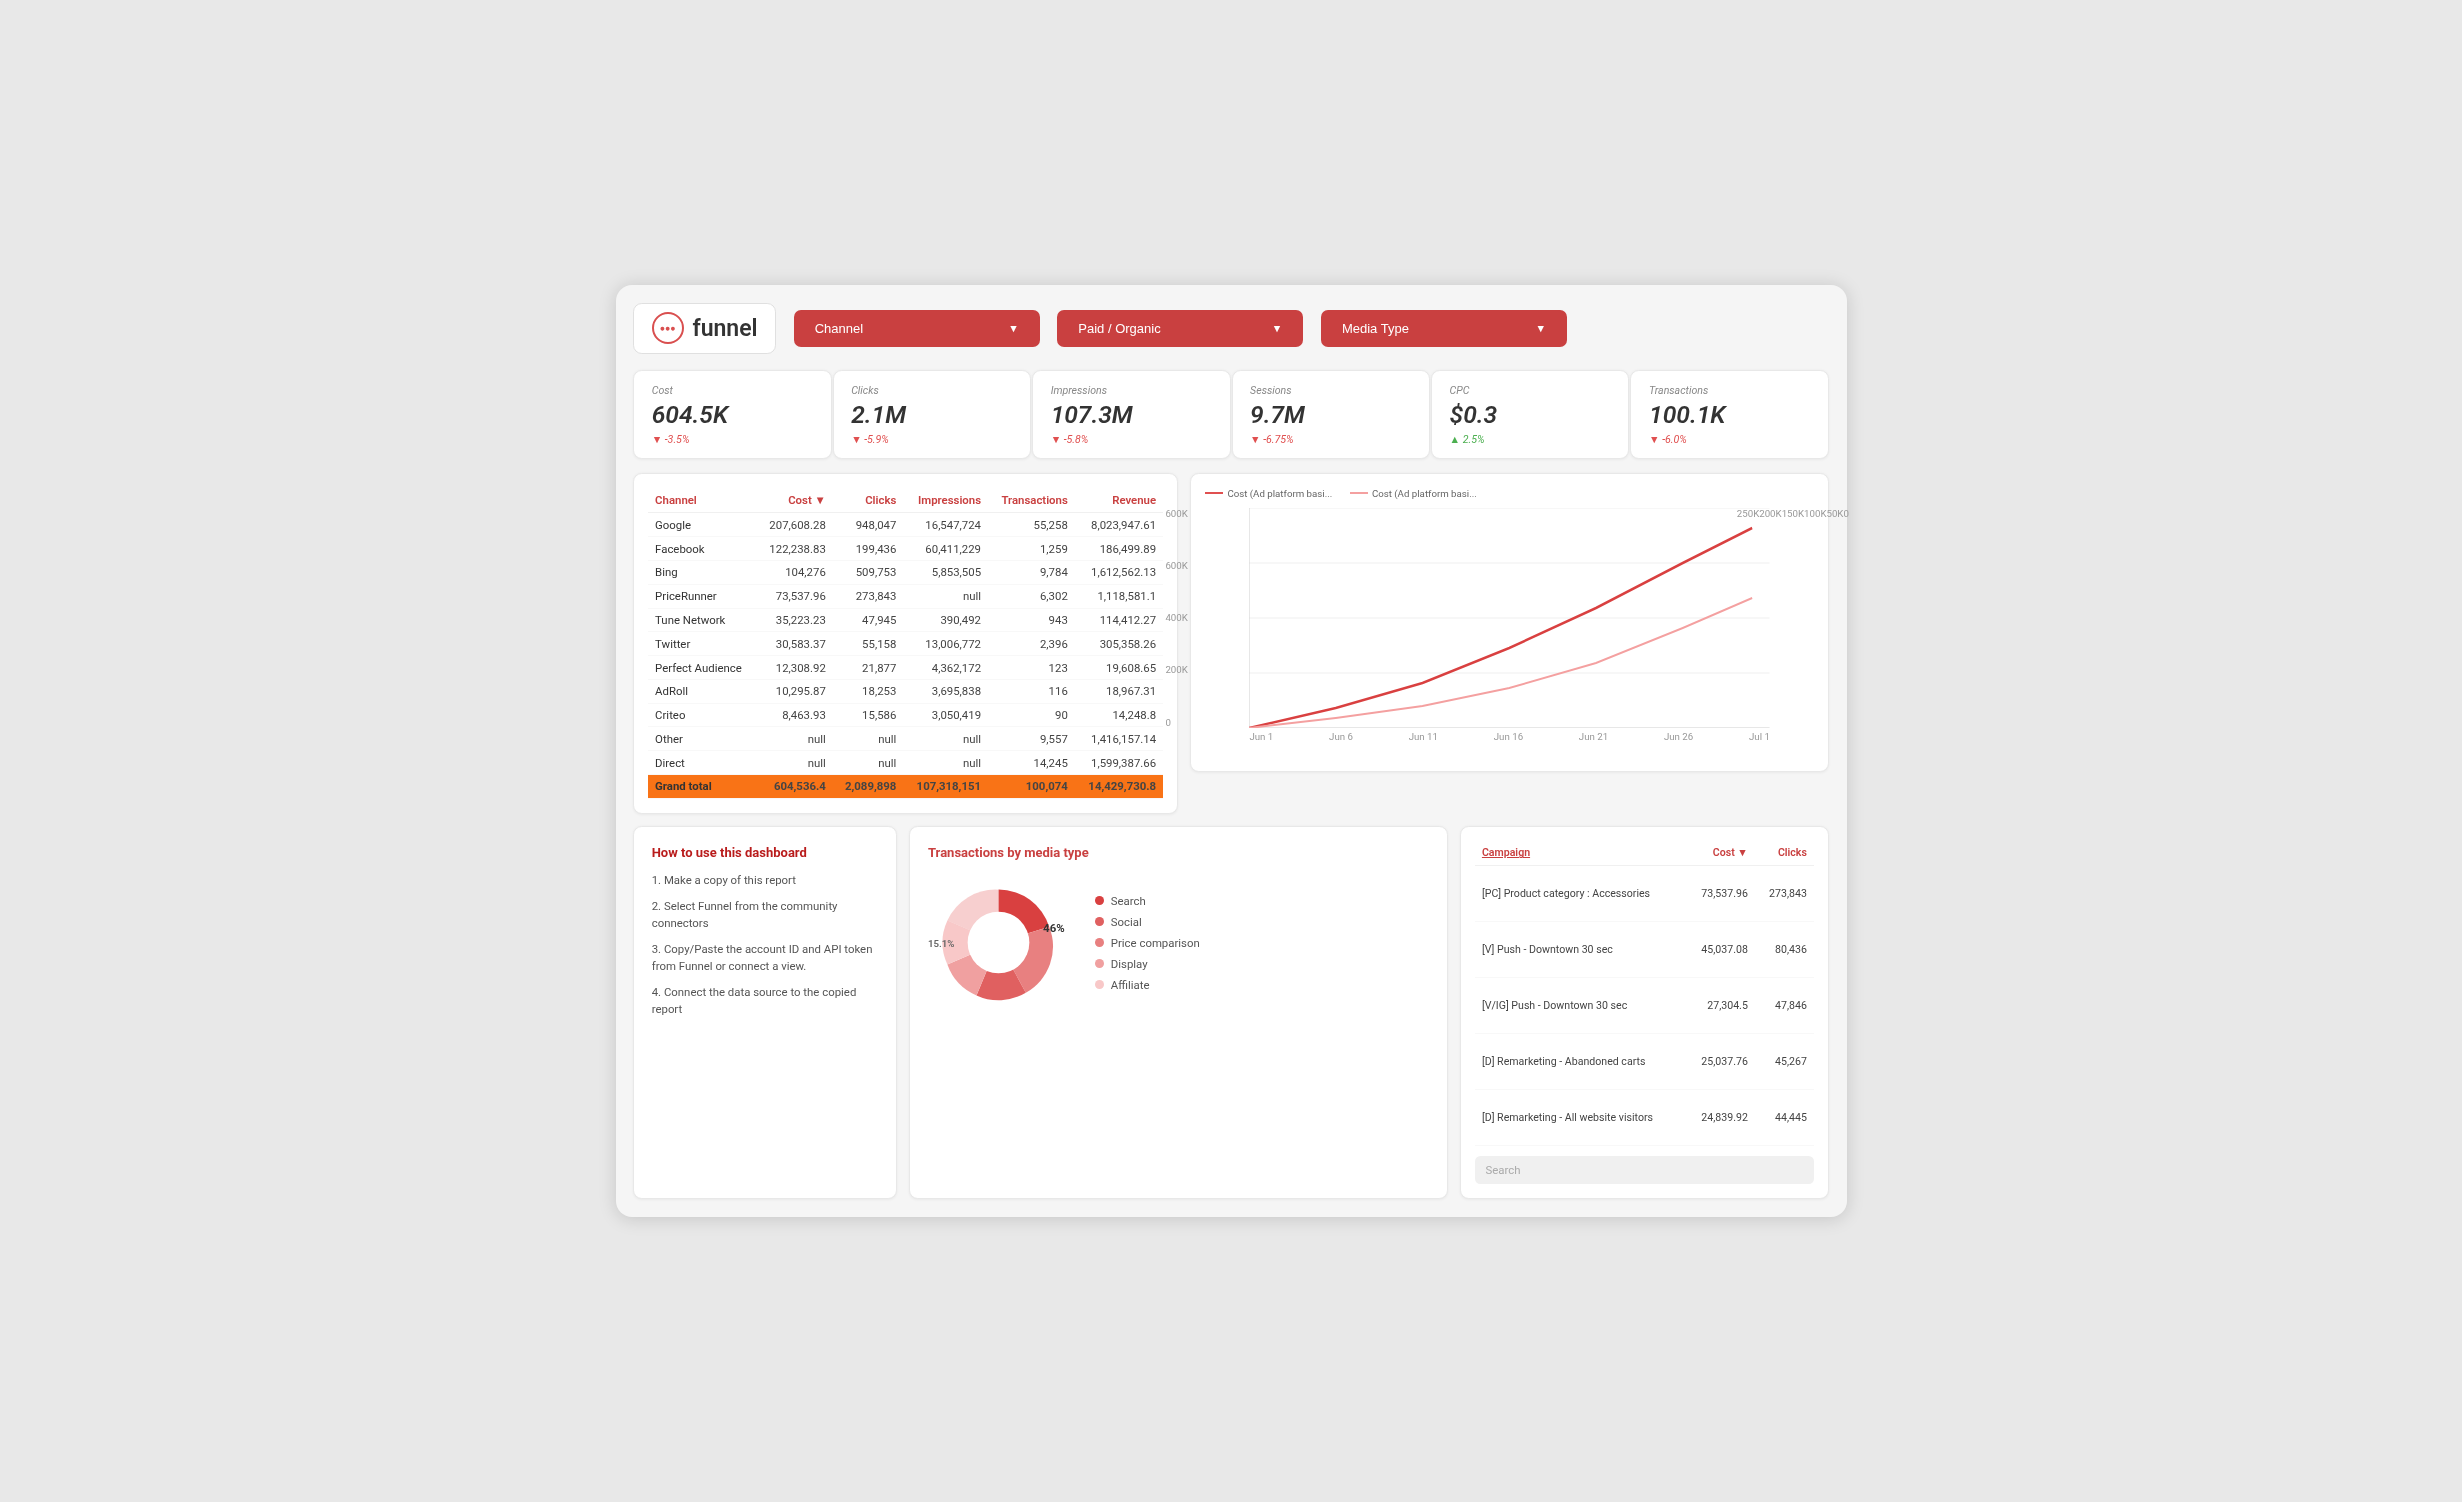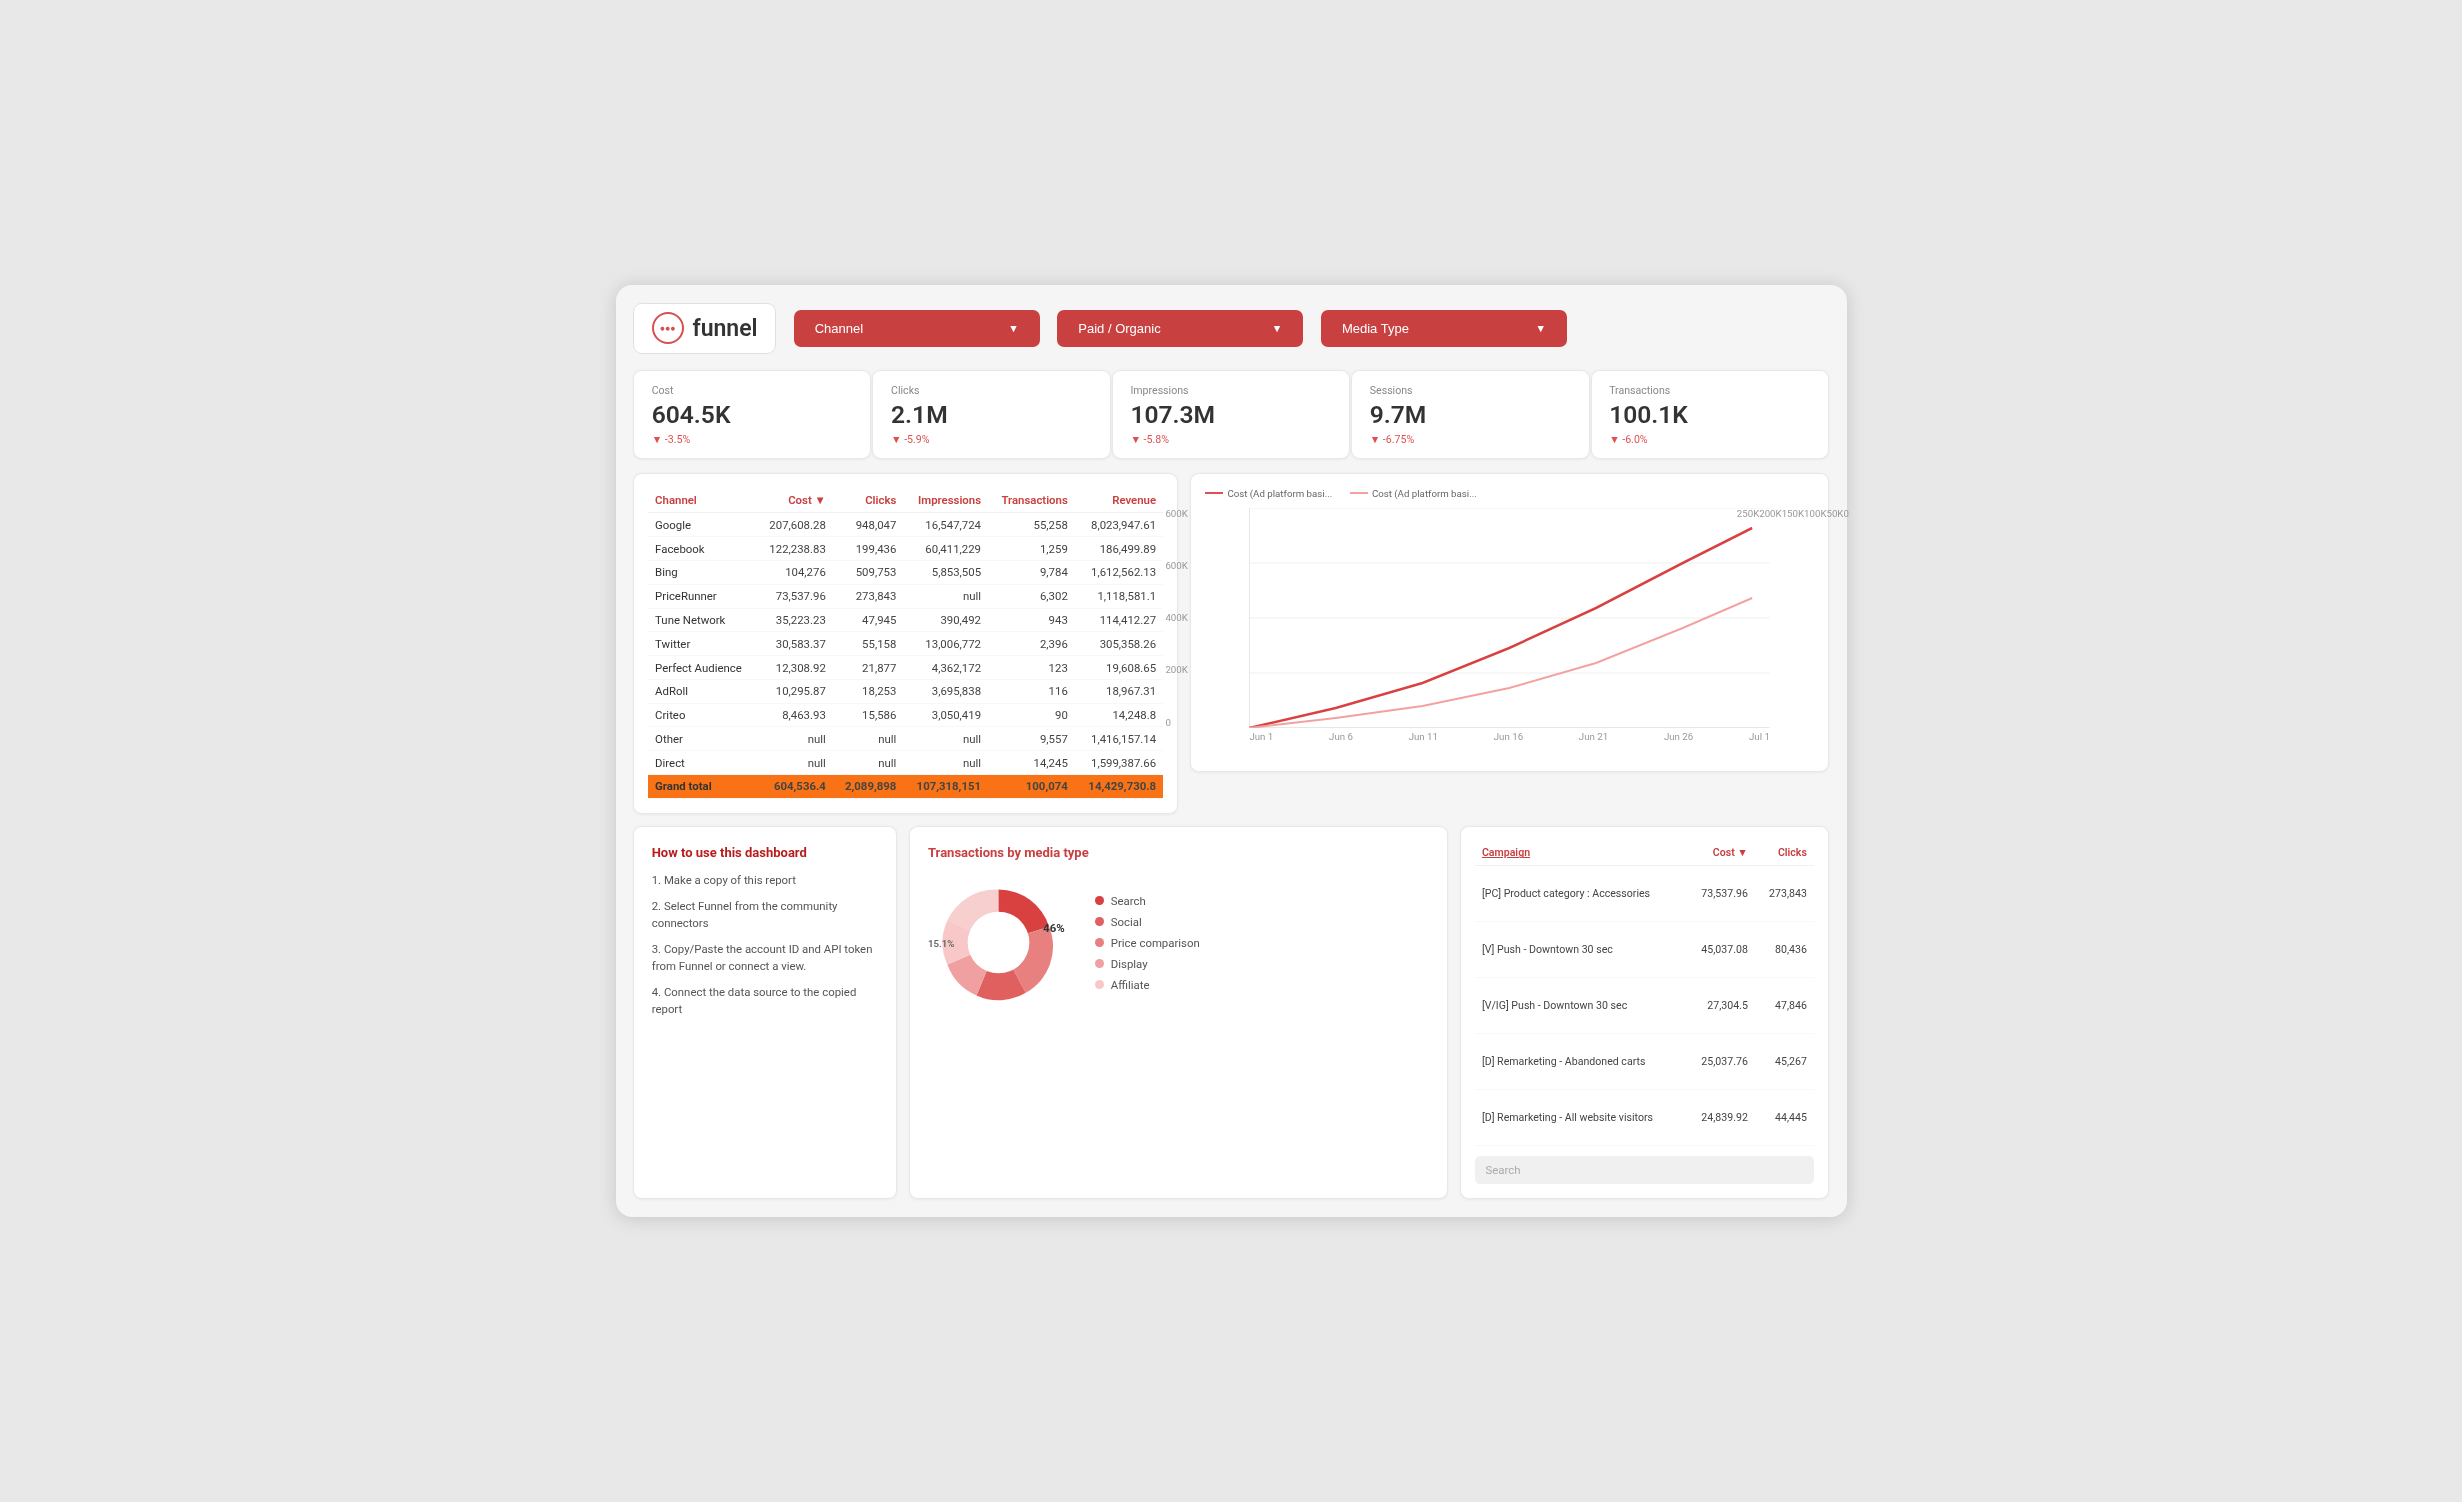--- a/index.html
+++ b/index.html
@@ -67,20 +67,21 @@
       flex: 1;
       justify-content: space-between;
       max-width: 246px;
     }
     .filter-btn .chevron { font-size: 10.6px; }
     
     .metrics-row {
       display: flex;
       gap: 1px;
       margin-bottom: 14px;
+      font-style: italic;
     }
     .metric-card {
       background: white;
       border-radius: 8.8px;
       padding: 12.3px 17.6px;
       flex: 1;
       border: 0.9px solid #e8e8e8;
       box-shadow: 0 0.9px 2.6px rgba(0,0,0,0.05);
     }
     .metric-label {
@@ -350,20 +351,28 @@
         <span>▼</span>
         <span>-5.8%</span>
       </div>
     </div>
     <div class="metric-card">
       <div class="metric-label">Sessions</div>
       <div class="metric-value">9.7M</div>
       <div class="metric-change down">
         <span>▼</span>
         <span>-6.75%</span>
+      </div>
+    </div>
+    <div class="metric-card">
+      <div class="metric-label">CPC</div>
+      <div class="metric-value">$0.3</div>
+      <div class="metric-change up">
+        <span>▲</span>
+        <span>2.5%</span>
       </div>
     </div>
     <div class="metric-card">
       <div class="metric-label">Transactions</div>
       <div class="metric-value">100.1K</div>
       <div class="metric-change down">
         <span>▼</span>
         <span>-6.0%</span>
       </div>
     </div>

